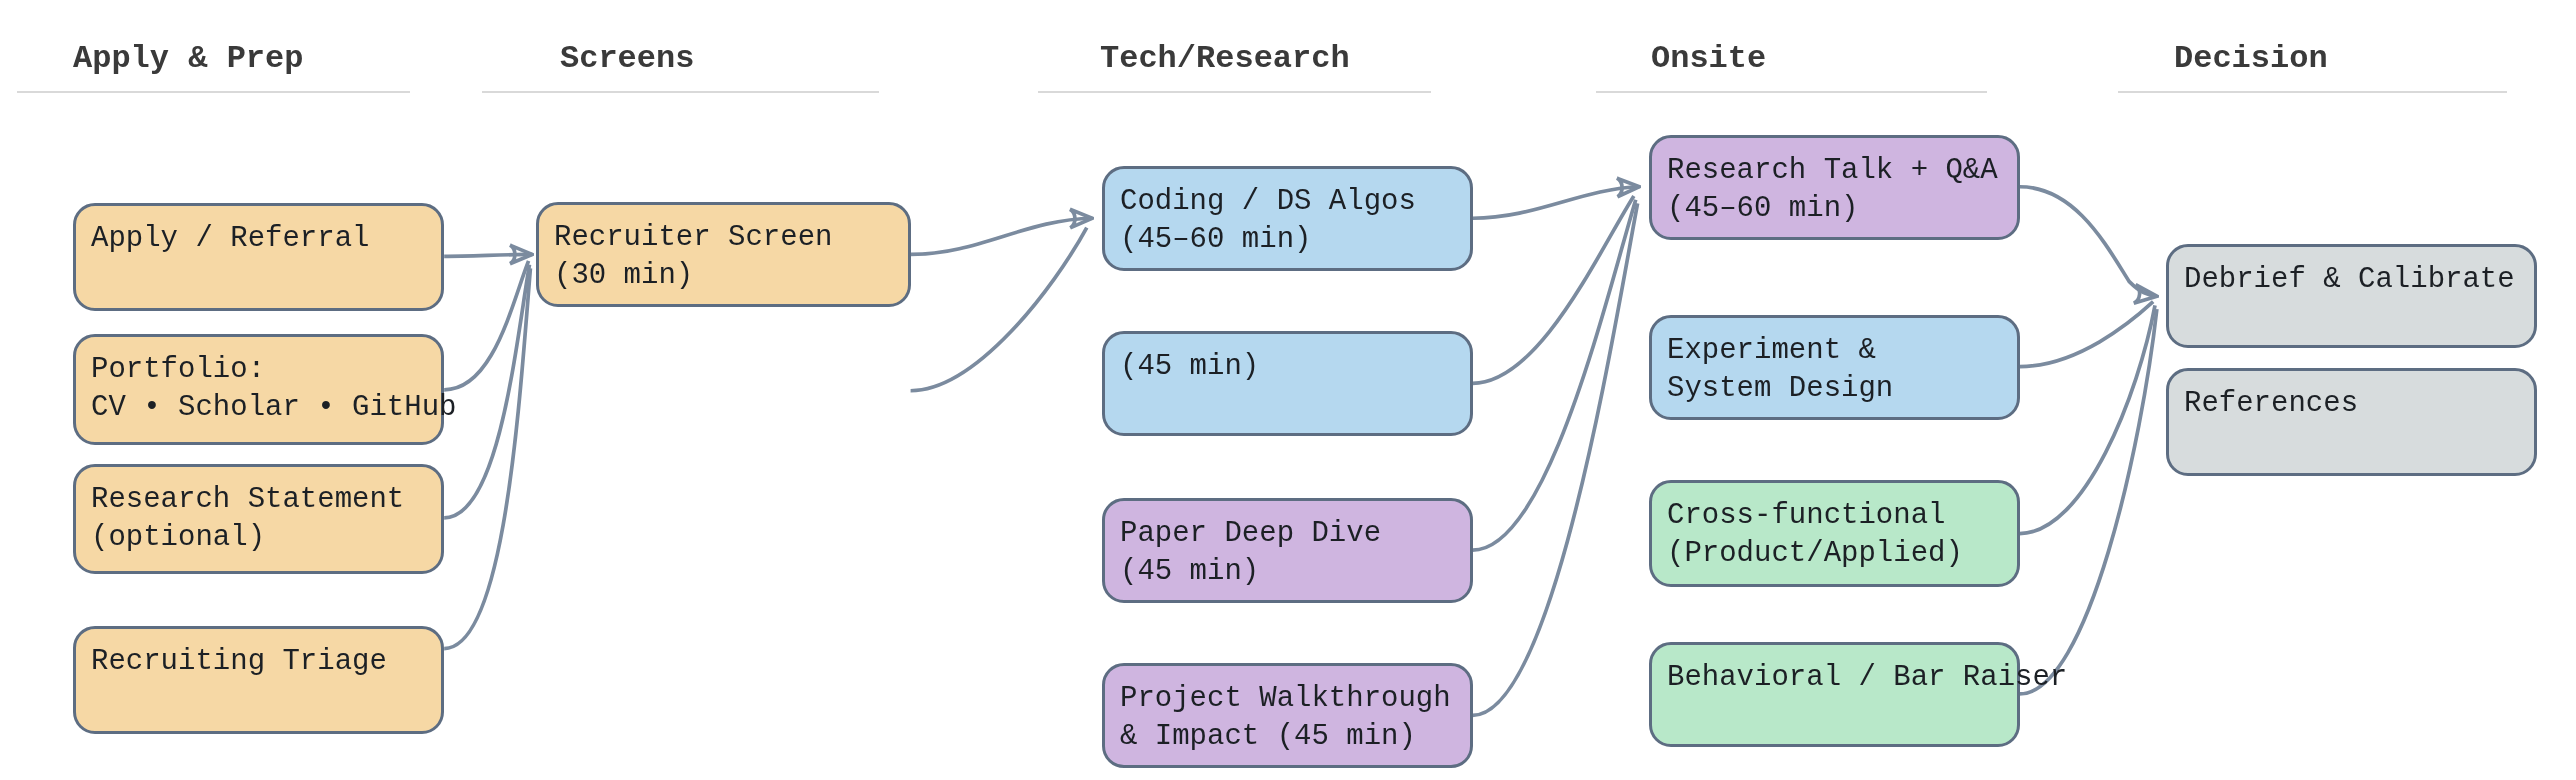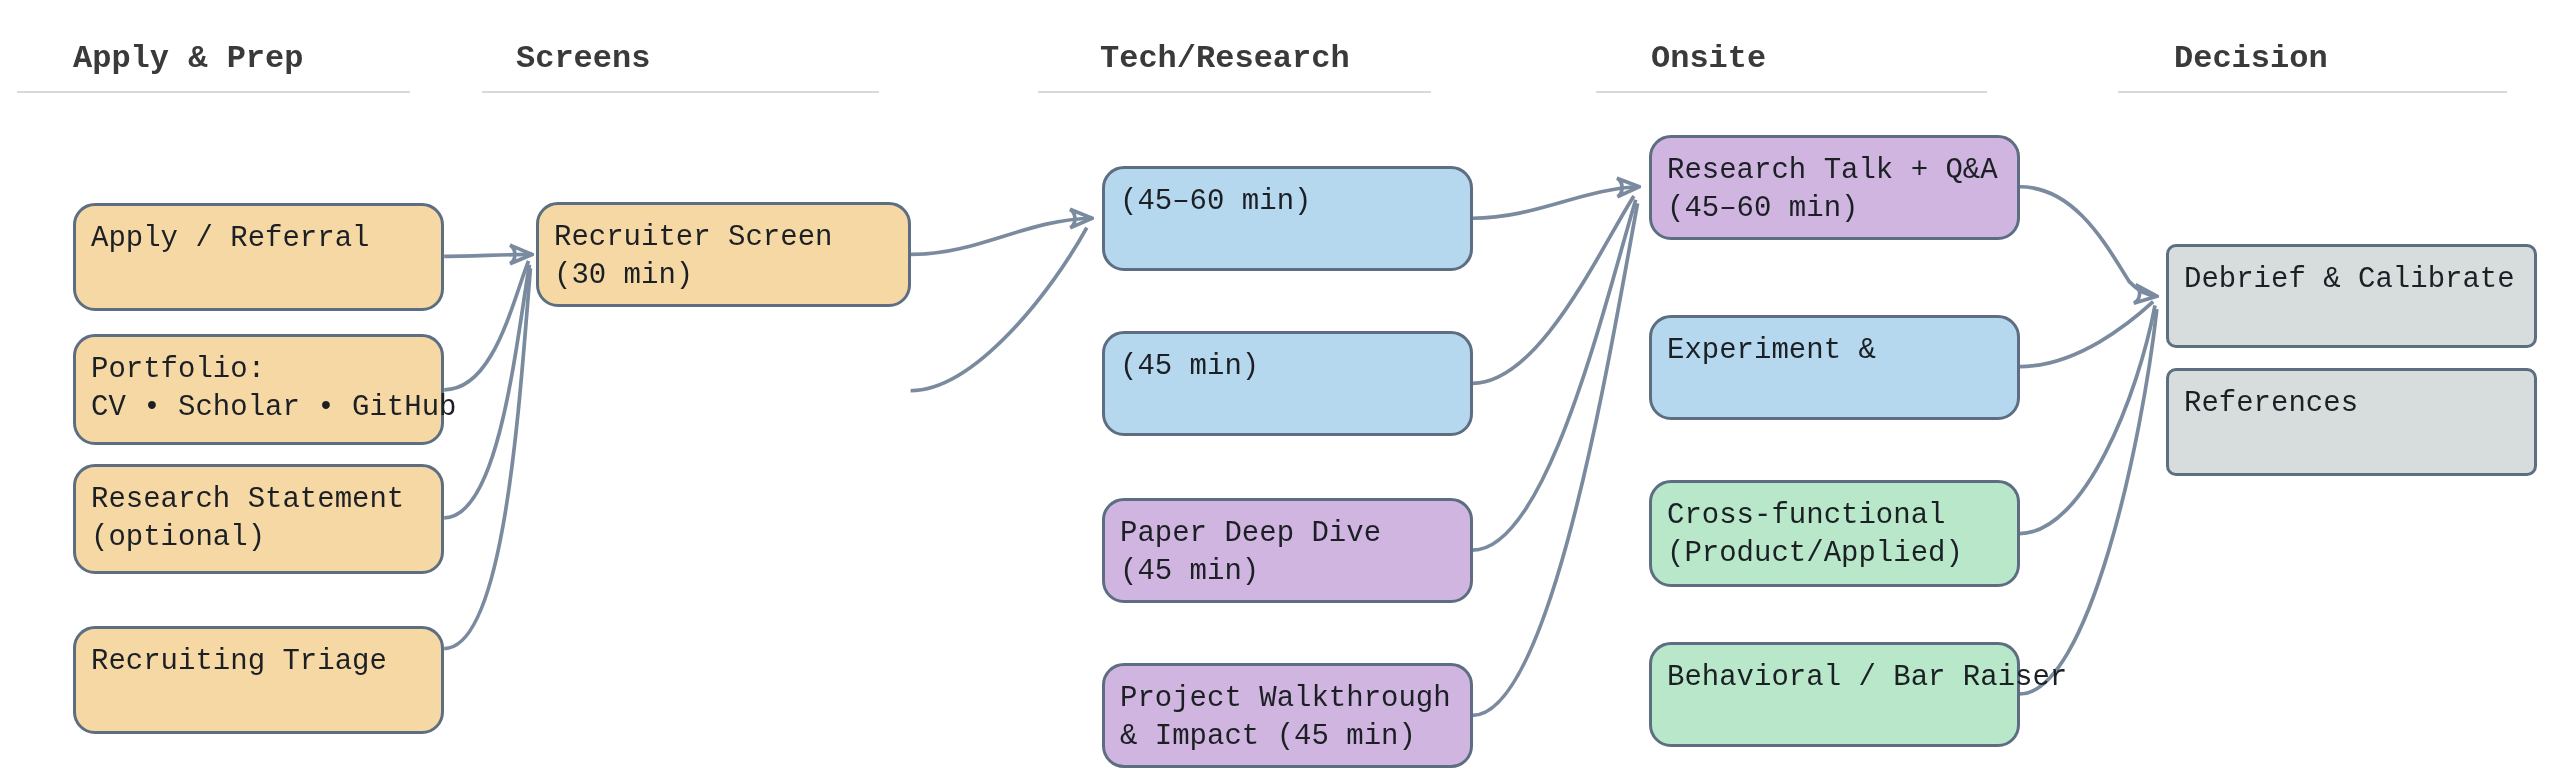--- a/index.html
+++ b/index.html
@@ -7,31 +7,31 @@
           font-family:Liberation Mono, monospace;margin-top:16px;}
   .col-header{position:absolute;font-size:32px;font-weight:700;color:#3a3a3a;white-space:nowrap;}
   .col-rule{position:absolute;height:1.9px;background:#d9d9d9;}
   .node{position:absolute;box-sizing:border-box;border:3.2px solid #5d6d82;border-radius:22px;
         padding:14px 15px;font-size:29px;line-height:38px;color:#1c2025;}
   .node .l{display:block;white-space:nowrap;}
   .tan{background:#f6d8a5;border-radius:22px;}
   .green{background:#b8e8c9;}
   .blue{background:#b5d8ef;}
   .purple{background:#cfb5e0;}
-  .gray{background:#d7dcdd;border-radius:10px;}
+  .gray{background:#d7dcdd;}
   #edges{position:absolute;left:0;top:0;width:2576px;height:781px;}
   #edges path{fill:none;stroke:#7b8b9f;stroke-width:4;}
 </style>
 </head>
 <body>
 
 <div id="canvas">
 
   <div class="col-header" style="left:73px;top:24px">Apply &amp; Prep</div>
-  <div class="col-header" style="left:516px;top:24px">Screens</div>
+  <div class="col-header" style="left:560px;top:24px">Screens</div>
   <div class="col-header" style="left:1100px;top:24px">Tech/Research</div>
   <div class="col-header" style="left:1651px;top:24px">Onsite</div>
   <div class="col-header" style="left:2174px;top:24px">Decision</div>
 
   <div class="col-rule" style="left:16.7px;top:75px;width:393px"></div>
   <div class="col-rule" style="left:482px;top:75px;width:397px"></div>
   <div class="col-rule" style="left:1038px;top:75px;width:393px"></div>
   <div class="col-rule" style="left:1596px;top:75px;width:391px"></div>
   <div class="col-rule" style="left:2118px;top:75px;width:389px"></div>
 
@@ -76,40 +76,42 @@
     <span class="l">Recruiting Triage</span>
     <span class="l"></span>
   </div>
 
   <div class="node tan" style="left:536px;top:186px;width:375px;height:105px">
     <span class="l">Recruiter Screen</span>
     <span class="l">(30 min)</span>
   </div>
 
   <div class="node blue" style="left:1102px;top:150px;width:371px;height:105px">
+    <span class="l">Coding / DS Algos</span>
     <span class="l">(45–60 min)</span>
   </div>
   <div class="node blue" style="left:1102px;top:315px;width:371px;height:105px">
     <span class="l">(45 min)</span>
   </div>
   <div class="node purple" style="left:1102px;top:482px;width:371px;height:105px">
     <span class="l">Paper Deep Dive</span>
     <span class="l">(45 min)</span>
   </div>
   <div class="node purple" style="left:1102px;top:647px;width:371px;height:105px">
     <span class="l">Project Walkthrough</span>
     <span class="l">&amp; Impact (45 min)</span>
   </div>
 
   <div class="node purple" style="left:1649px;top:119px;width:371px;height:105px">
     <span class="l">Research Talk + Q&amp;A</span>
     <span class="l">(45–60 min)</span>
   </div>
   <div class="node blue" style="left:1649px;top:299px;width:371px;height:105px">
     <span class="l">Experiment &amp;</span>
+    <span class="l">System Design</span>
   </div>
   <div class="node green" style="left:1649px;top:464px;width:371px;height:107px">
     <span class="l">Cross-functional</span>
     <span class="l">(Product/Applied)</span>
   </div>
   <div class="node green" style="left:1649px;top:626px;width:371px;height:105px">
     <span class="l">Behavioral / Bar Raiser</span>
     <span class="l"></span>
   </div>
 

